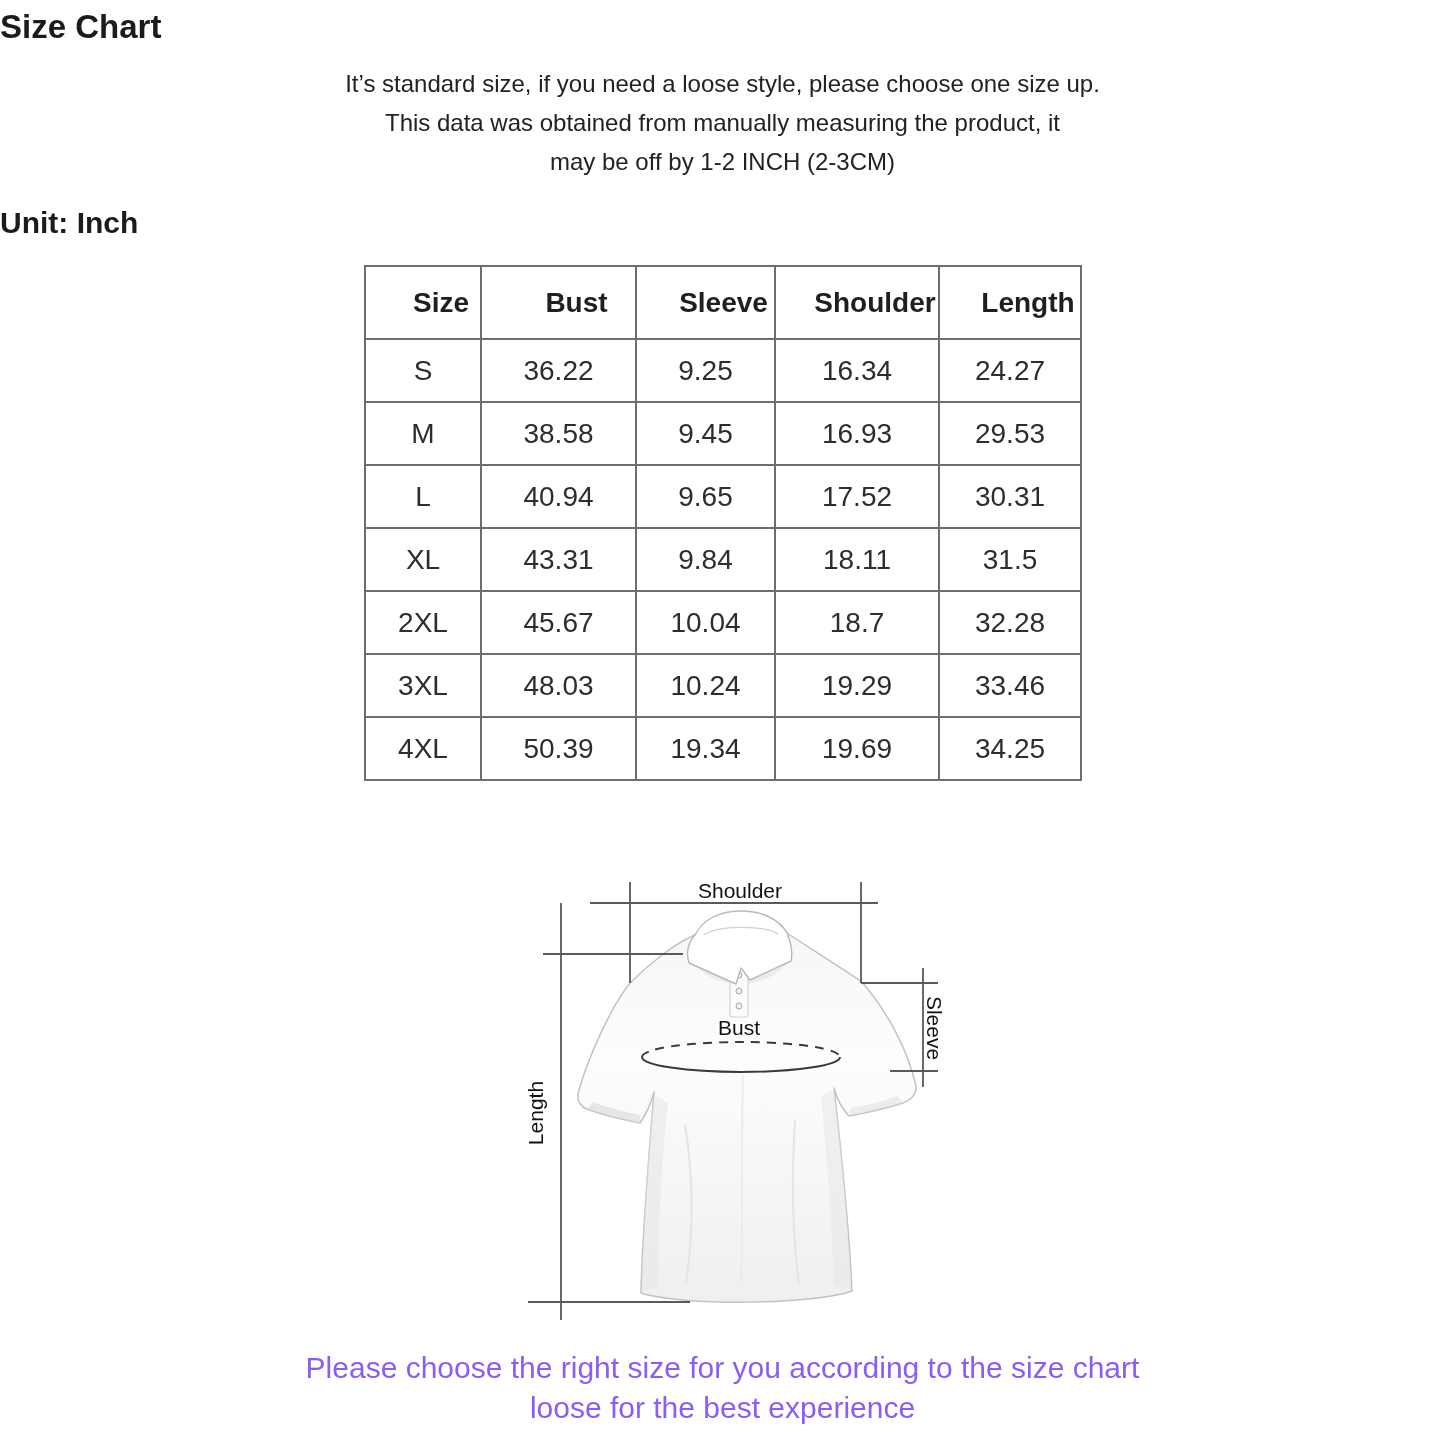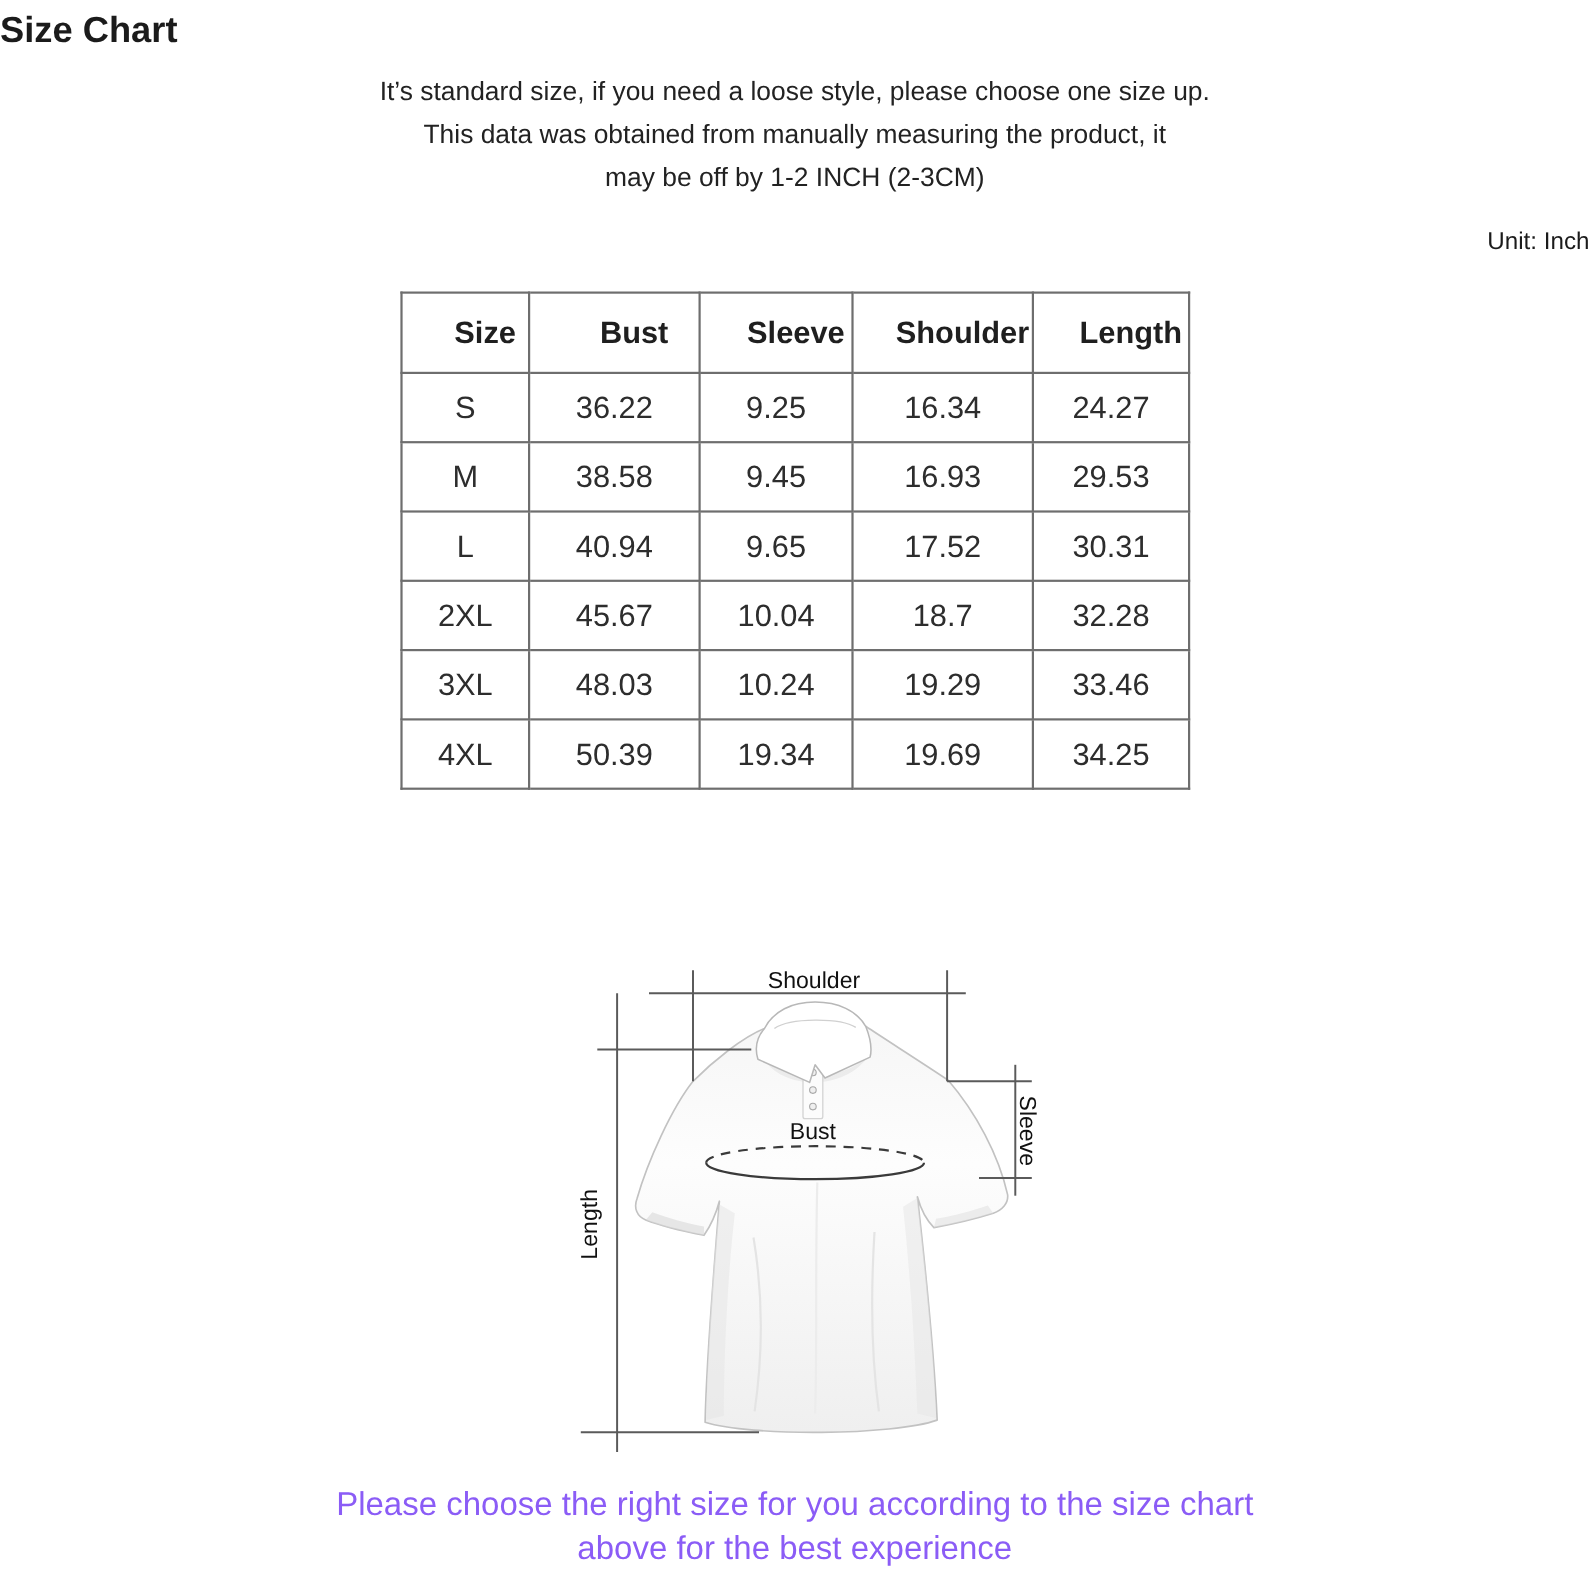--- a/index.html
+++ b/index.html
@@ -3,22 +3,22 @@
 <meta charset="utf-8">
 <style>
   html,body{margin:0;padding:0;background:#ffffff;}
   body{width:1445px;height:1445px;font-family:"Liberation Sans","DejaVu Sans",sans-serif;color:#1f1f1f;}
   .canvas{position:relative;width:1445px;height:1445px;background:#fff;overflow:hidden;}
 
   .page-title{position:absolute;top:8px;left:0;width:100%;text-align:left;
     font-size:33px;font-weight:700;color:#1b1b1b;}
   .size-note{position:absolute;top:64px;left:0;width:100%;text-align:center;
     font-size:24px;line-height:39px;color:#222;}
-  .unit-label{position:absolute;top:206px;left:0;width:100%;text-align:right;
-    font-size:22px;font-weight:400;color:#1b1b1b;}
+  .unit-label{position:absolute;top:206px;left:0;width:100%;text-align:left;
+    font-size:30px;font-weight:700;color:#1b1b1b;}
 
   table.size-table{position:absolute;left:364px;top:265px;border-collapse:collapse;
     table-layout:fixed;background:#fff;}
   .size-table th,.size-table td{border:2px solid #6e6e6e;text-align:center;vertical-align:middle;
     padding:0;font-size:28px;color:#2d2d2d;}
   .size-table th{height:71px;font-weight:700;color:#1f1f1f;padding-left:36px;}
   .size-table td{height:61px;font-weight:400;}
 
   .diagram{position:absolute;left:490px;top:865px;width:640px;height:470px;}
   .diagram svg{display:block;}
@@ -74,20 +74,27 @@
           <td>29.53</td>
         </tr>
         <tr>
           <td>L</td>
           <td>40.94</td>
           <td>9.65</td>
           <td>17.52</td>
           <td>30.31</td>
         </tr>
         <tr>
+          <td>XL</td>
+          <td>43.31</td>
+          <td>9.84</td>
+          <td>18.11</td>
+          <td>31.5</td>
+        </tr>
+        <tr>
           <td>2XL</td>
           <td>45.67</td>
           <td>10.04</td>
           <td>18.7</td>
           <td>32.28</td>
         </tr>
         <tr>
           <td>3XL</td>
           <td>48.03</td>
           <td>10.24</td>
@@ -183,16 +190,16 @@
 
       <text x="250" y="33" text-anchor="middle" font-size="21" fill="#111">Shoulder</text>
       <text x="249" y="170" text-anchor="middle" font-size="21" fill="#111">Bust</text>
       <text x="443" y="163" text-anchor="middle" font-size="21" fill="#111" transform="rotate(90 443 163)" dominant-baseline="middle">Sleeve</text>
       <text x="47" y="248" text-anchor="middle" font-size="21" fill="#111" transform="rotate(-90 47 248)" dominant-baseline="middle">Length</text>
     </svg>
   </div>
 
   <div class="footer-note">
     <div>Please choose the right size for you according to the size chart</div>
-    <div>above for the best experience</div>
+    <div>loose for the best experience</div>
   </div>
 
 </div>
 
 </body></html>

